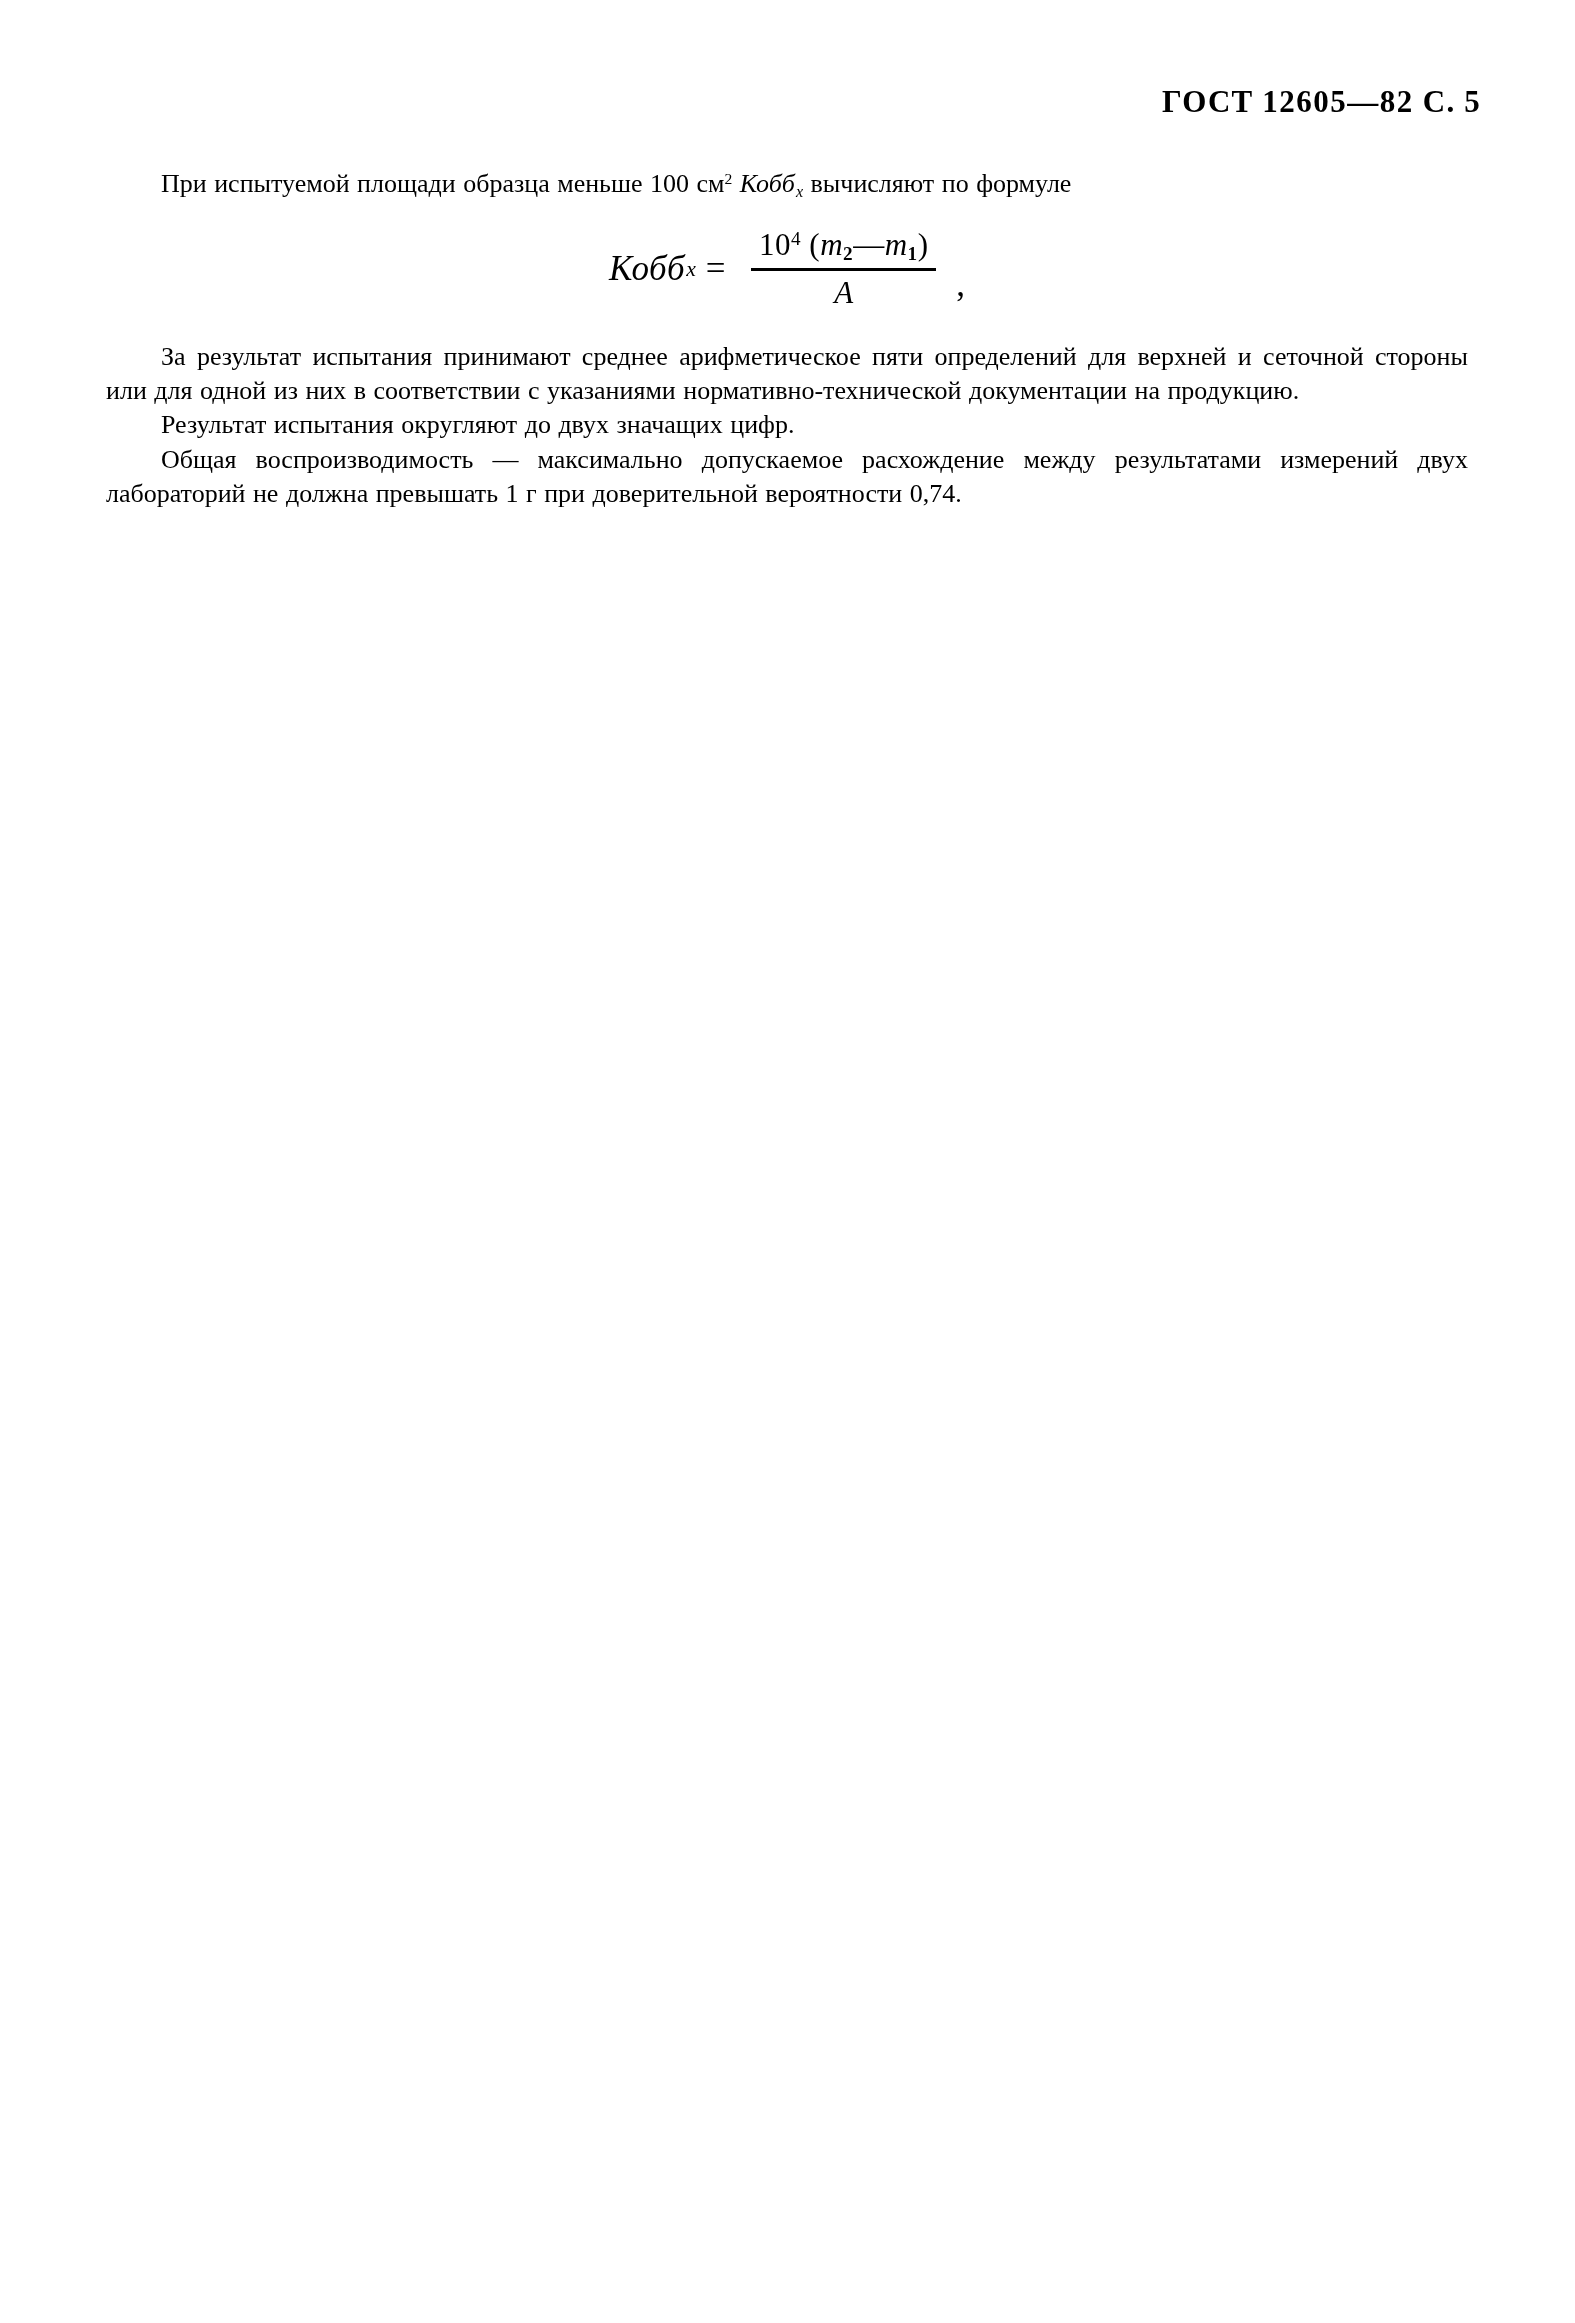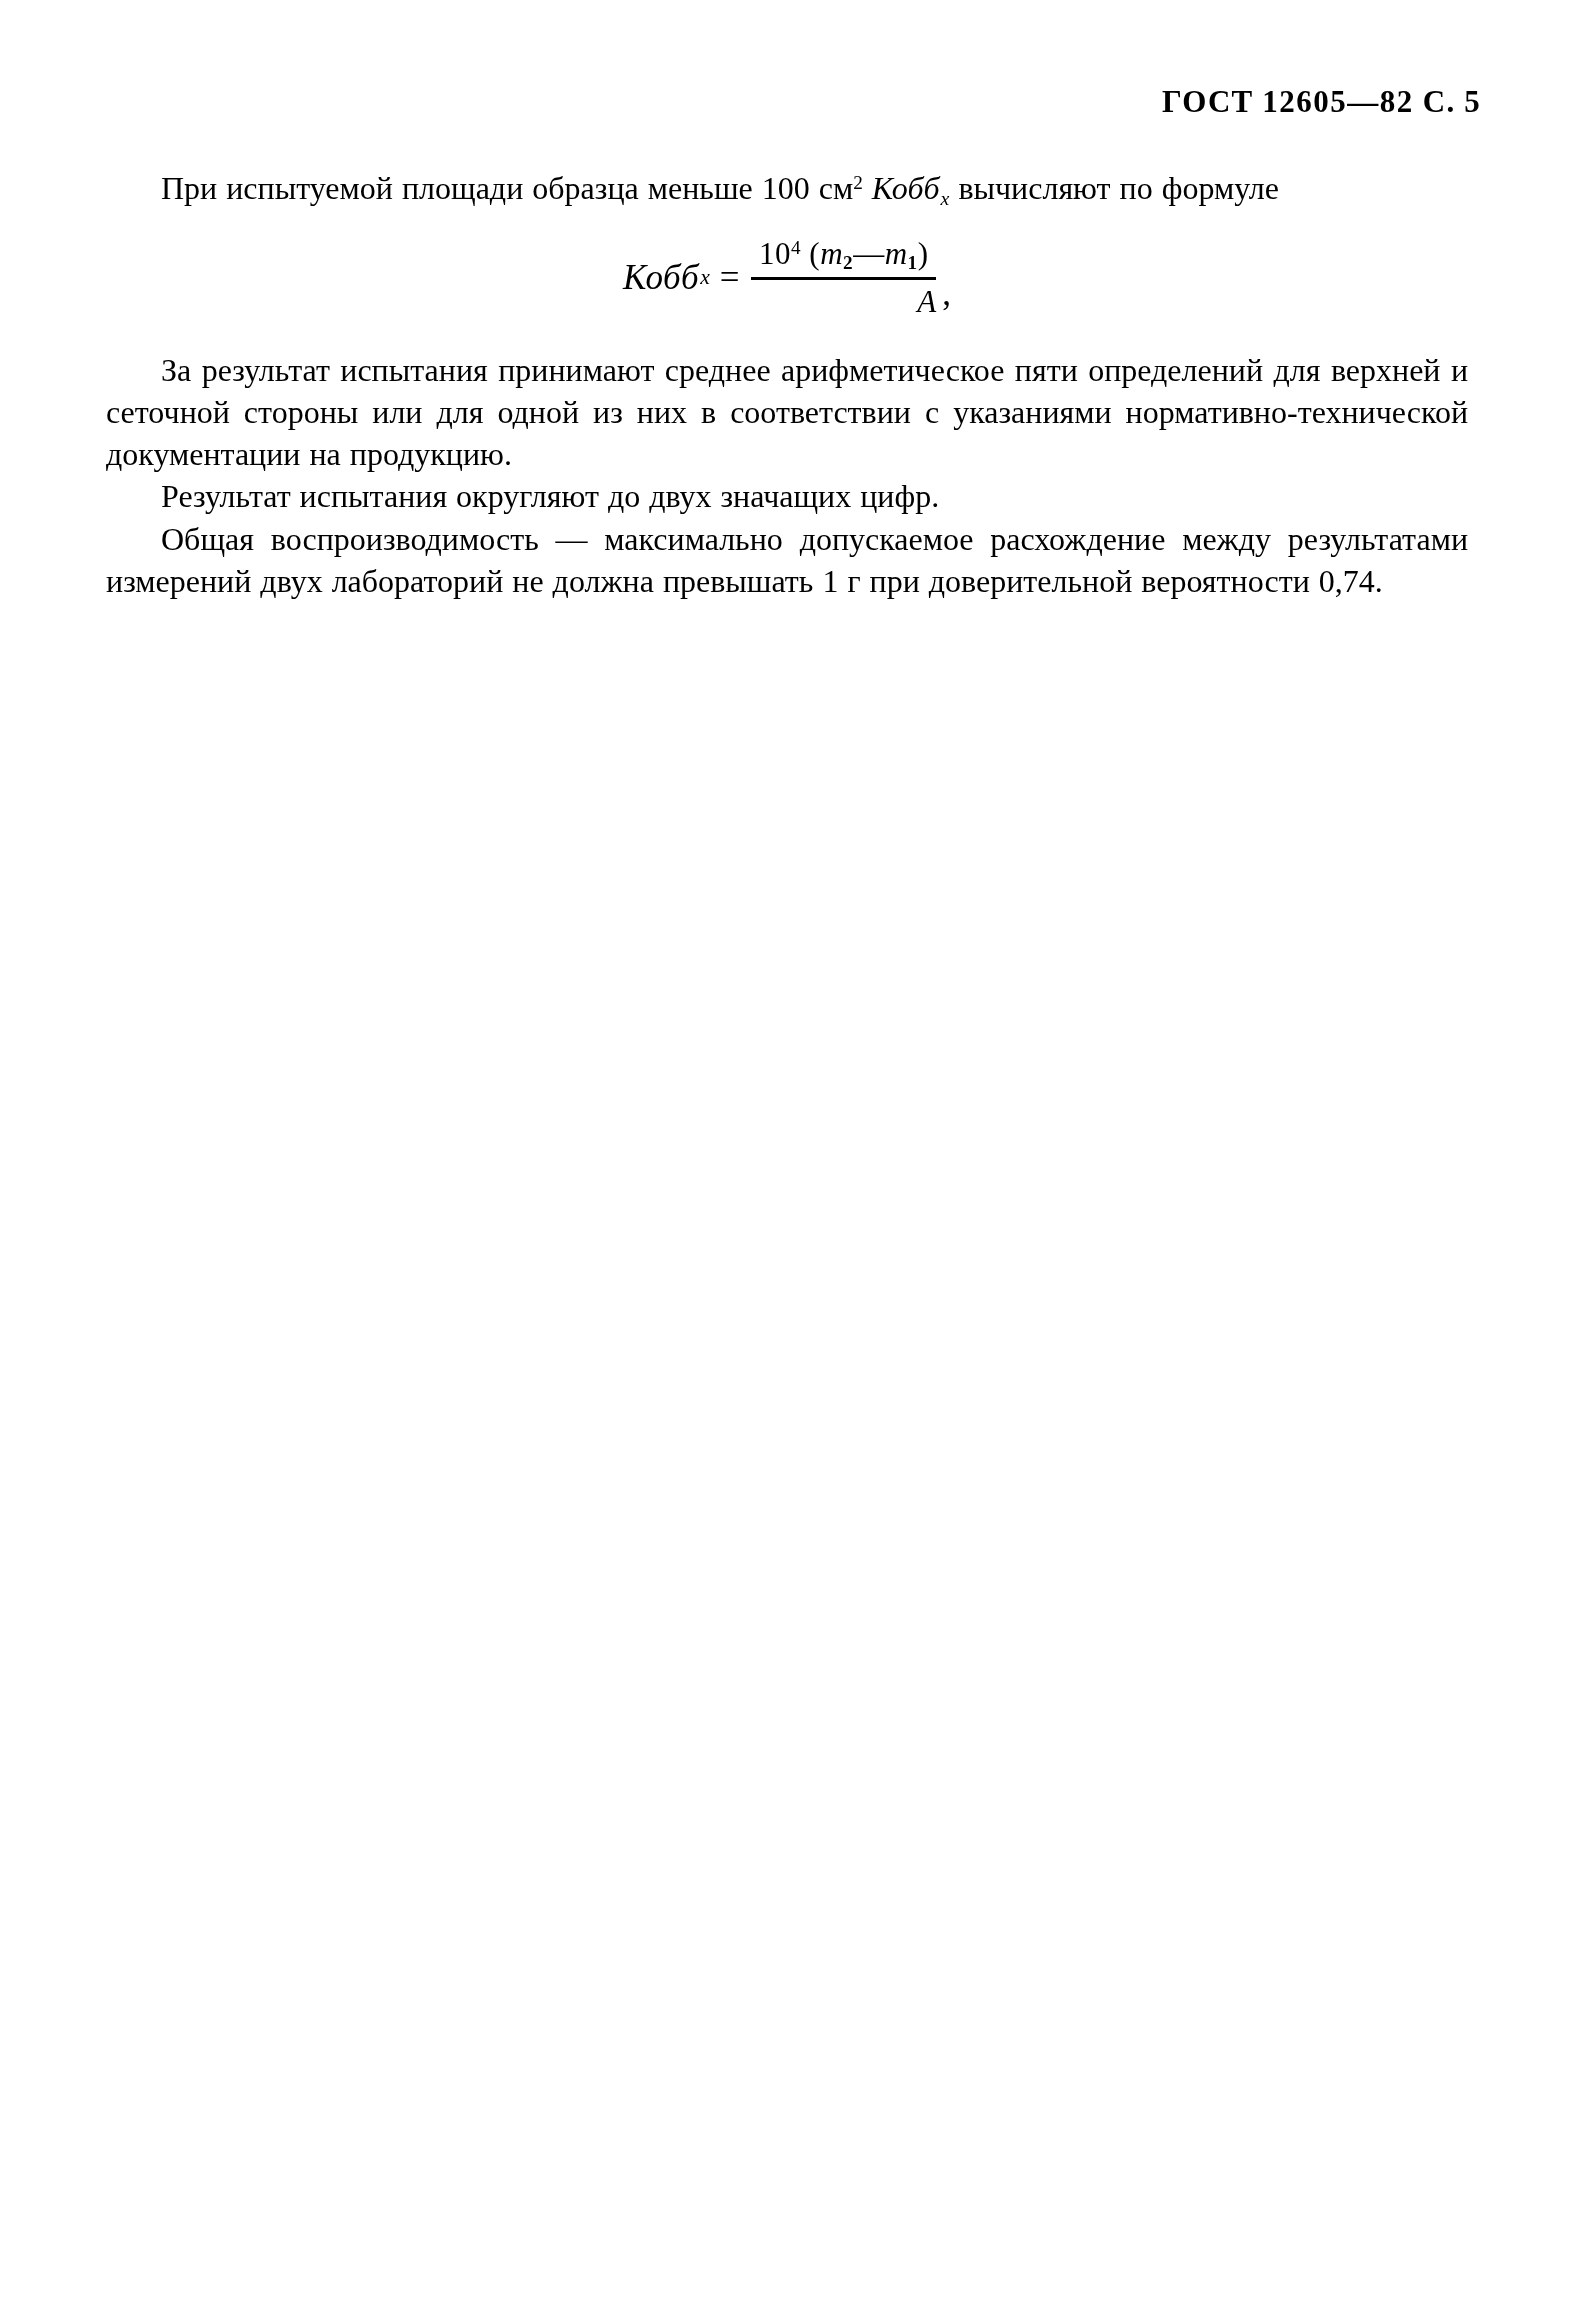--- a/index.html
+++ b/index.html
@@ -36,21 +36,21 @@
 
   
   .content {
     position: absolute;
     top: 167px;
     left: 106px;
     width: 1362px;
   }
   p.para {
     margin: 0;
-    font-size: 32px;
+    font-size: 26px;
     line-height: 1.32;
     text-align: justify;
     text-justify: inter-word;
     word-spacing: 1px;
     hyphens: manual;
   }
   p.para.indent { text-indent: 55px; }
   p.para + p.para { margin-top: 0; }
 
   .italic-term {
@@ -88,23 +88,23 @@
     font-style: italic;
     letter-spacing: 0.5px;
   }
   .formula .eq {
     margin: 0 9.8px;
     font-style: normal;
   }
   .frac {
     display: inline-flex;
     flex-direction: column;
-    align-items: flex-end;
+    align-items: center;
     vertical-align: middle;
-    margin: 0 2px;
+    margin: 0 16px;
   }
   .frac .numer {
     padding: 0 7.8px 2.9px 7.8px;
     font-size: 31px;
     font-style: normal;
     letter-spacing: 0.5px;
   }
   .frac .numer .mvar { font-style: italic; }
   .frac .numer sub { font-size: 0.62em; vertical-align: -0.25em; font-style: normal; font-weight: bold; }
   .frac .numer sup { font-size: 0.62em; vertical-align: 0.5em; }

